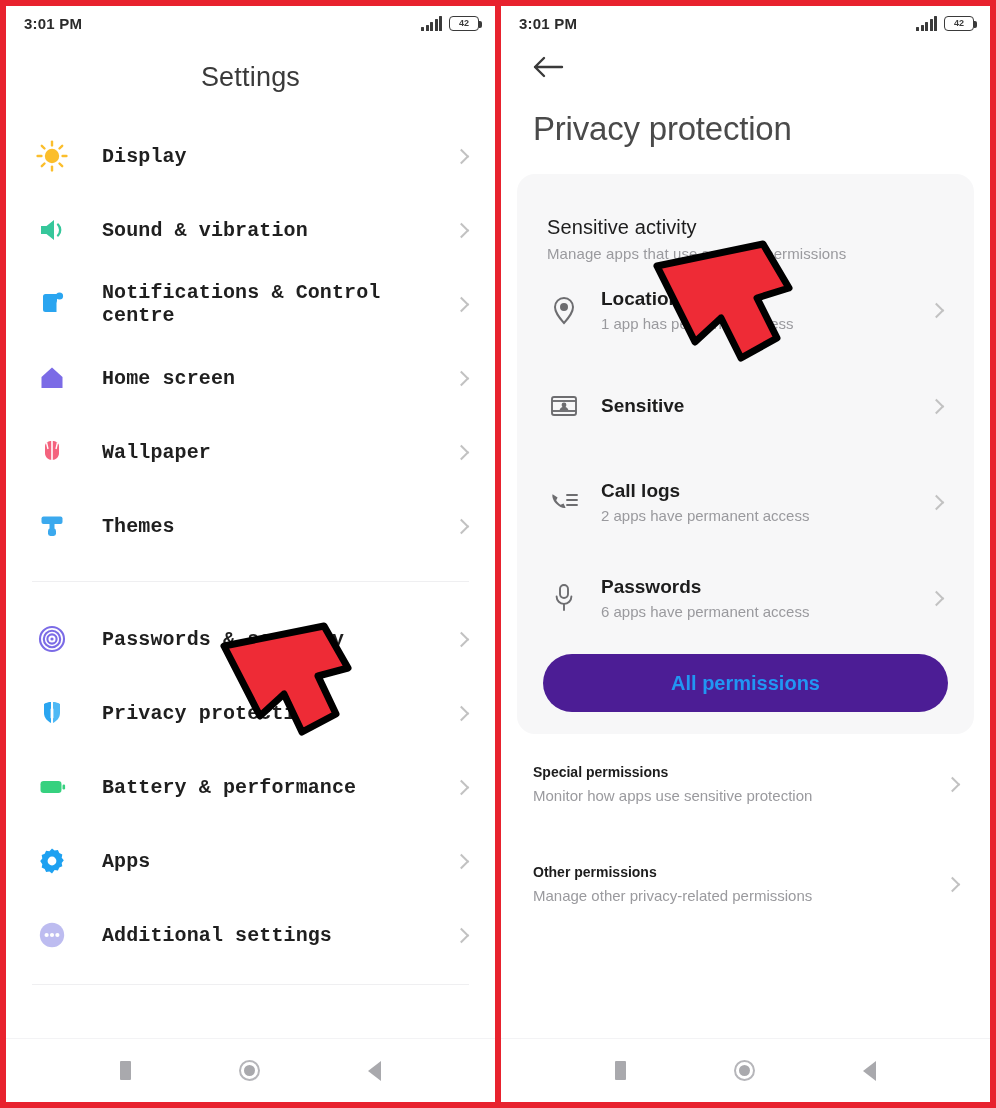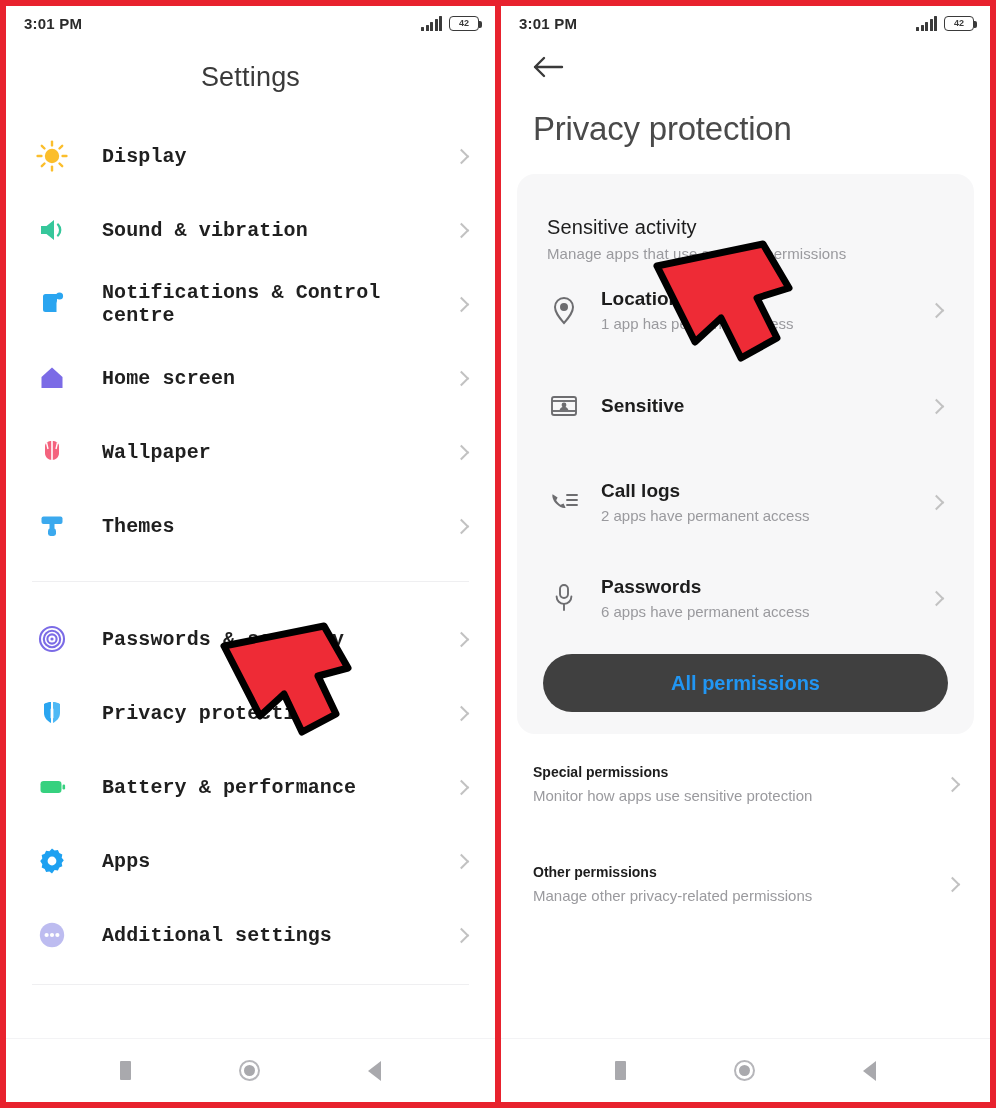--- a/index.html
+++ b/index.html
@@ -155,21 +155,21 @@
     padding: 0 26px 0 30px;
     height: 96px;
   }
   .prow .pic { width: 34px; flex: 0 0 34px; display: flex; align-items: center; justify-content: center; }
   .prow .ptxt { flex: 1 1 auto; margin-left: 20px; }
   .prow .pt { font-size: 19px; font-weight: bold; color: #1d1d1d; }
   .prow .ps { font-size: 15px; color: #9a9a9e; margin-top: 5px; }
   .allbtn {
     margin: 8px 26px 0;
     height: 58px;
-    background: #404040;
+    background: #4c1d95;
     border-radius: 29px;
     display: flex; align-items: center; justify-content: center;
     color: #2196f3;
     font-size: 20px;
     font-weight: bold;
   }
   .brow {
     padding: 0 26px 0 32px;
     height: 100px;
     display: flex; align-items: center;

